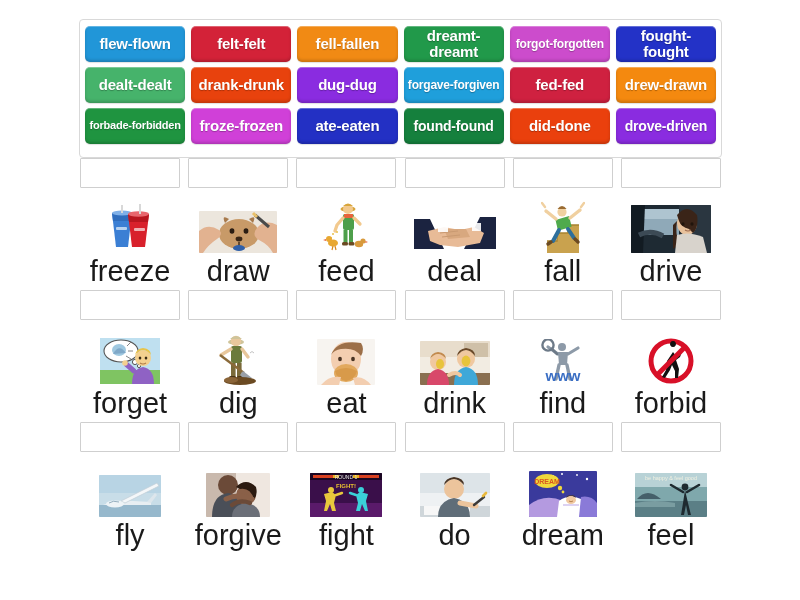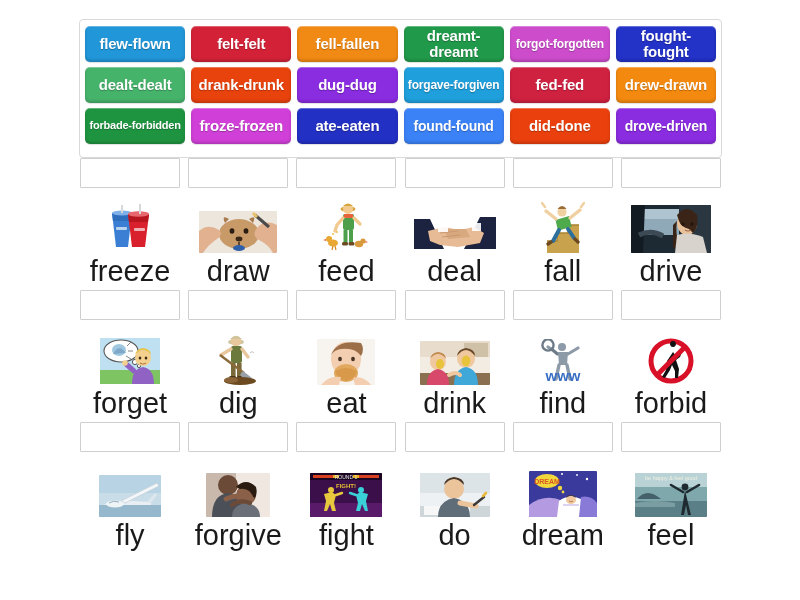--- a/index.html
+++ b/index.html
@@ -165,21 +165,21 @@
     <div class="tile-row">
       <div class="tile" style="background: rgb(31, 148, 64); font-size: 11px;">
           <span>forbade-forbidden</span>
         </div>
       <div class="tile" style="background: rgb(208, 64, 216); font-size: 15px;">
           <span>froze-frozen</span>
         </div>
       <div class="tile" style="background: rgb(35, 48, 196); font-size: 15px;">
           <span>ate-eaten</span>
         </div>
-      <div class="tile" style="background: #3b82f6; font-size: 14px;">
+      <div class="tile" style="background: #15803d; font-size: 14px;">
           <span>found-found</span>
         </div>
       <div class="tile" style="background: rgb(234, 64, 13); font-size: 15px;">
           <span>did-done</span>
         </div>
       <div class="tile" style="background: rgb(138, 44, 224); font-size: 14px;">
           <span>drove-driven</span>
         </div>
     </div>
 

